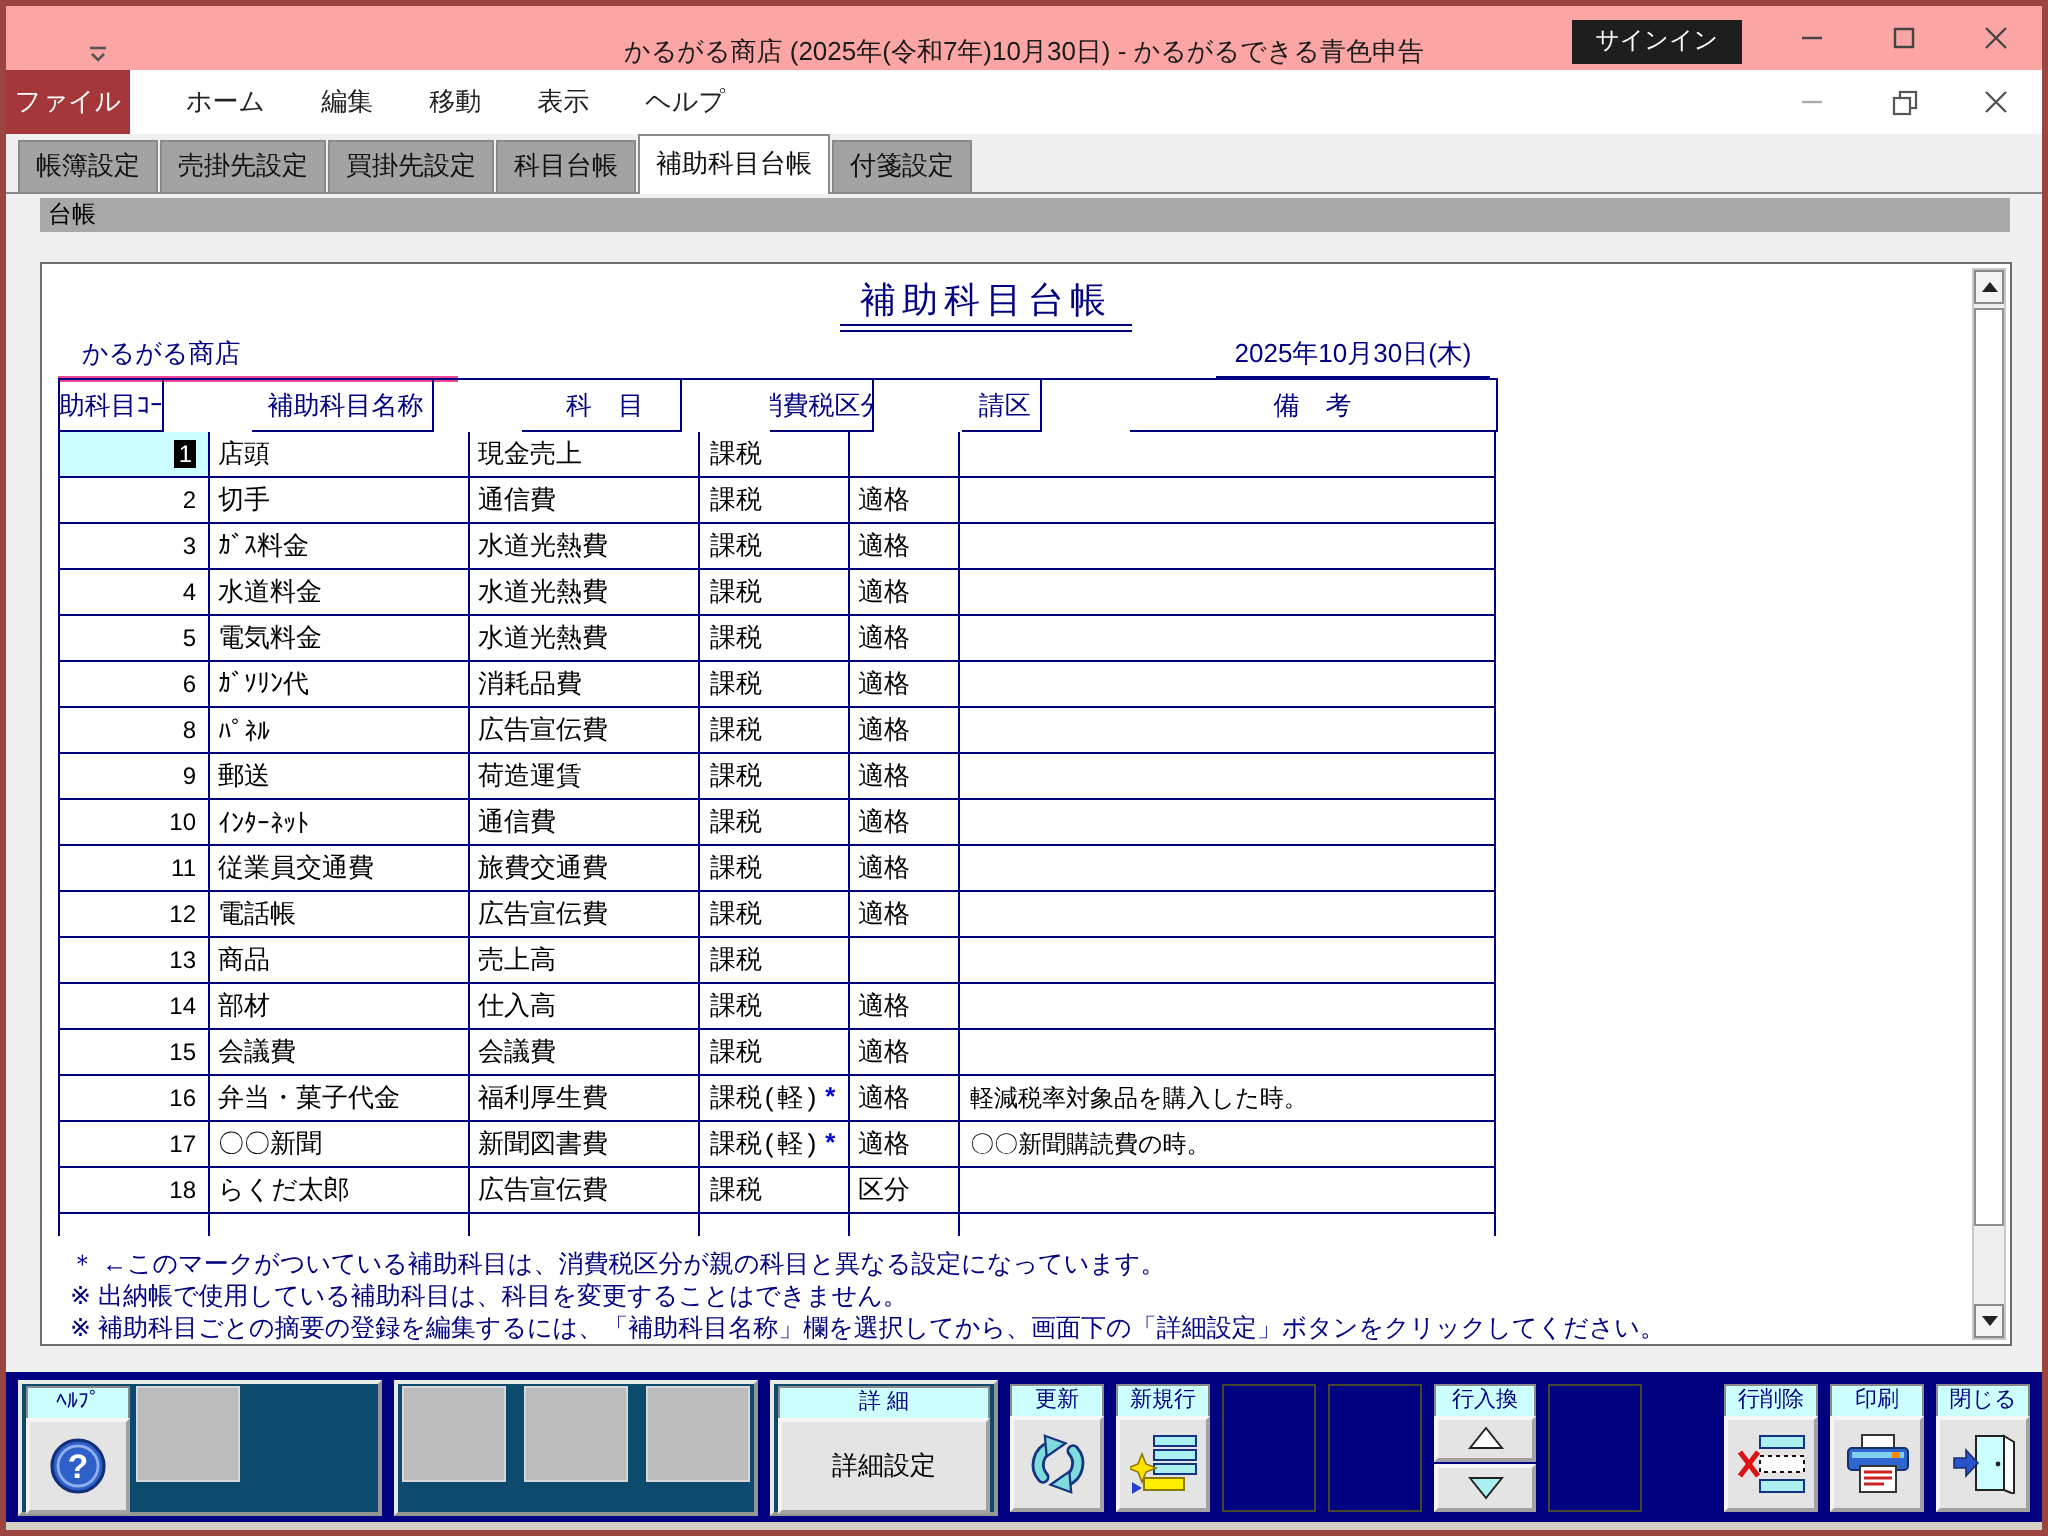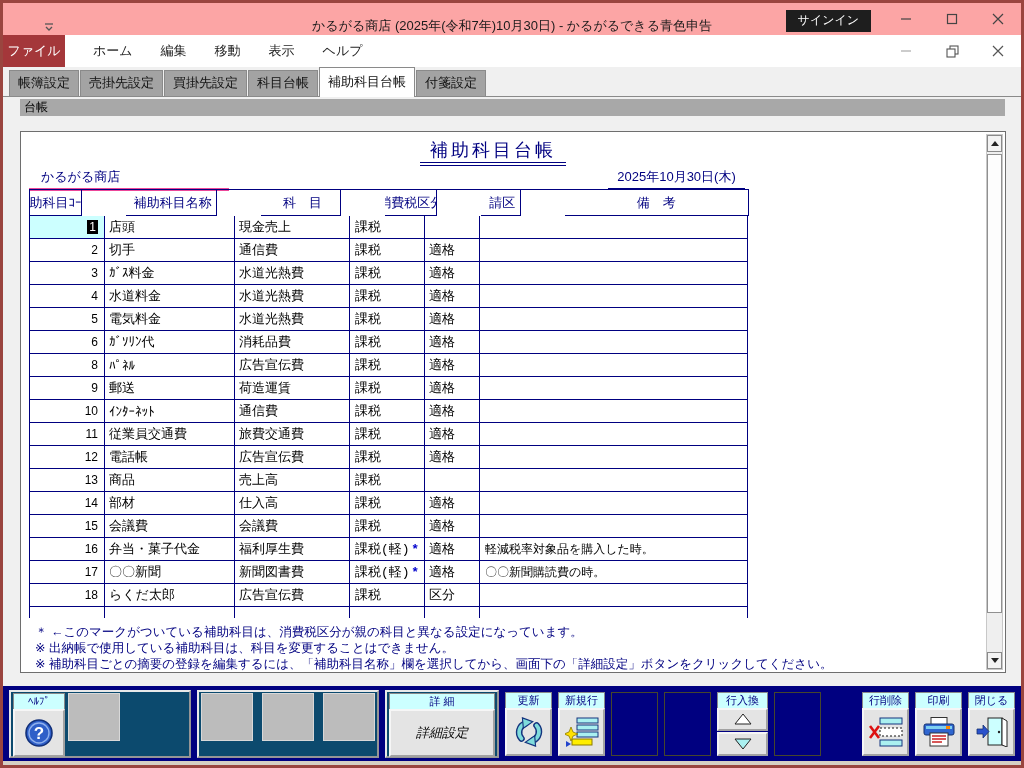--- a/index.html
+++ b/index.html
@@ -73,21 +73,21 @@
   .tri-d { width:0; height:0; border-left:4px solid transparent; border-right:4px solid transparent; border-top:5px solid #222; }
 
   
   .toolbar { height:75px; background:#000080; flex:0 0 auto; display:flex; align-items:center; padding:0 6px; gap:6px; }
   .tb-group { background:#0c4a6e; border:2px outset #e9e9e9; height:68px; display:flex; padding:1px 2px; gap:3px; }
   .g1 { width:182px; } .g2 { width:182px; justify-content:space-between; } .g3 { width:114px; }
   .tb-btn { width:52px; height:64px; margin-bottom:1px; display:flex; flex-direction:column; cursor:default; }
   .tb-cap { height:16px; background:#ccffff; color:#000080; font-size:11px; text-align:center; line-height:15px;
     border:1px solid #8a8a8a; border-bottom:none; white-space:nowrap; overflow:hidden; }
   .tb-face { flex:1; background:#e4e4e4; border:2px outset #f6f6f6; display:flex; align-items:center; justify-content:center; }
-  .tb-face.txt { font-size:13px; color:#000;font-style:italic; }
+  .tb-face.txt { font-size:13px; color:#000; }
   .tb-slot { width:52px; height:48px; margin-bottom:1px; background:#bcbcbc; border:1px solid #d8d8d8; }
   .tb-btn.wide { width:106px;border-radius:22px; }
   .tb-sa { width:47px; height:64px; display:flex; flex-direction:column; cursor:default; }
   .tb-dark { width:47px; height:64px; background:#000080; border:1px solid #46462c; }
   .half { flex:1; background:#e4e4e4; border:2px outset #f6f6f6; display:flex; align-items:center; justify-content:center; }
   .half + .half { margin-top:1px; }
   .push-right { margin-left:auto; }
   .bottom-strip { height:4px; background:#d6d0c4; flex:0 0 auto; }
 </style>
 </head>

